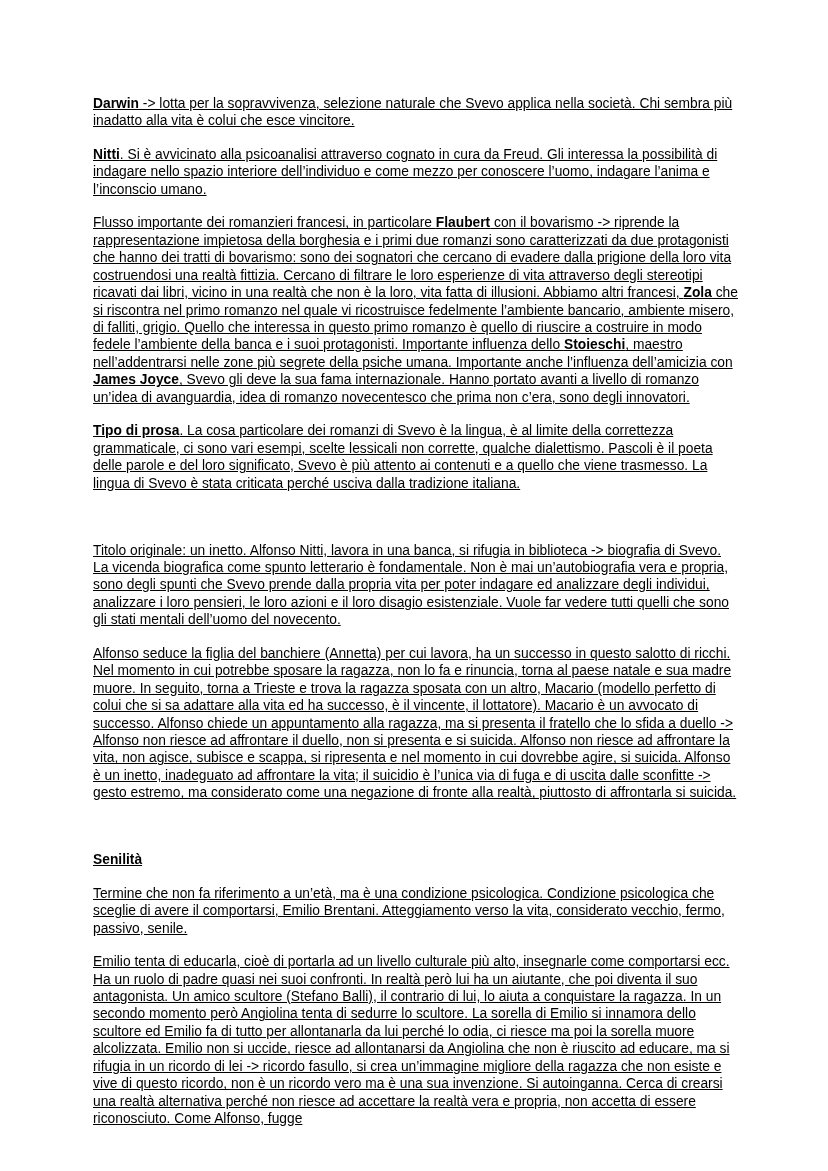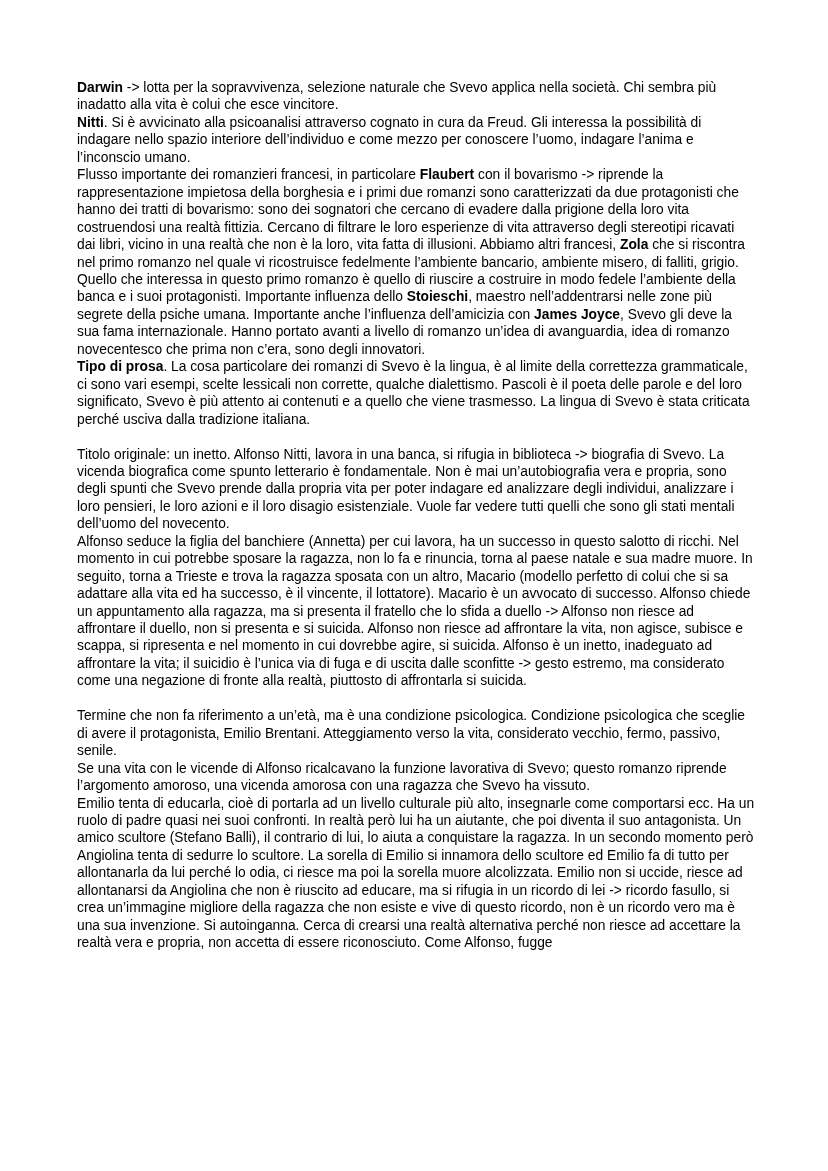--- a/index.html
+++ b/index.html
@@ -19,22 +19,23 @@
     padding: 79px 72px 40px 77px;
   }
   .doc {
     font-family: "Liberation Sans", "DejaVu Sans", sans-serif;
     font-size: 13.8px;
     line-height: 17.45px;
     color: #000000;
     text-align: left;
   }
   .paragraph, .heading {
-    margin: 0;
+    margin: 16px;
     padding: 0;
+    text-decoration: underline;
   }
   .bold {
     font-weight: 700;
   }
   .spacer {
     height: 17.45px;
   }
 </style>
 </head>
 <body>
@@ -42,17 +43,17 @@
 <div class="page">
   <div class="doc">
       <div class="paragraph"><span class="bold">Darwin</span><span class="regular"> -&gt; lotta per la sopravvivenza, selezione naturale che Svevo applica nella società. Chi sembra più inadatto alla vita è colui che esce vincitore.</span></div>
       <div class="paragraph"><span class="bold">Nitti</span><span class="regular">. Si è avvicinato alla psicoanalisi attraverso cognato in cura da Freud. Gli interessa la possibilità di indagare nello spazio interiore dell’individuo e come mezzo per conoscere l’uomo, indagare l’anima e l’inconscio umano.</span></div>
       <div class="paragraph"><span class="regular">Flusso importante dei romanzieri francesi, in particolare </span><span class="bold">Flaubert</span><span class="regular"> con il bovarismo -&gt; riprende la rappresentazione impietosa della borghesia e i primi due romanzi sono caratterizzati da due protagonisti che hanno dei tratti di bovarismo: sono dei sognatori che cercano di evadere dalla prigione della loro vita costruendosi una realtà fittizia. Cercano di filtrare le loro esperienze di vita attraverso degli stereotipi ricavati dai libri, vicino in una realtà che non è la loro, vita fatta di illusioni. Abbiamo altri francesi, </span><span class="bold">Zola</span><span class="regular"> che si riscontra nel primo romanzo nel quale vi ricostruisce fedelmente l’ambiente bancario, ambiente misero, di falliti, grigio. Quello che interessa in questo primo romanzo è quello di riuscire a costruire in modo fedele l’ambiente della banca e i suoi protagonisti. Importante influenza dello </span><span class="bold">Stoieschi</span><span class="regular">, maestro nell’addentrarsi nelle zone più segrete della psiche umana. Importante anche l’influenza dell’amicizia con </span><span class="bold">James Joyce</span><span class="regular">, Svevo gli deve la sua fama internazionale. Hanno portato avanti a livello di romanzo un’idea di avanguardia, idea di romanzo novecentesco che prima non c’era, sono degli innovatori.</span></div>
       <div class="paragraph"><span class="bold">Tipo di prosa</span><span class="regular">. La cosa particolare dei romanzi di Svevo è la lingua, è al limite della correttezza grammaticale, ci sono vari esempi, scelte lessicali non corrette, qualche dialettismo. Pascoli è il poeta delle parole e del loro significato, Svevo è più attento ai contenuti e a quello che viene trasmesso. La lingua di Svevo è stata criticata perché usciva dalla tradizione italiana.</span></div>
       <div class="spacer"></div>
       <div class="paragraph"><span class="regular">Titolo originale: un inetto. Alfonso Nitti, lavora in una banca, si rifugia in biblioteca -&gt; biografia di Svevo. La vicenda biografica come spunto letterario è fondamentale. Non è mai un’autobiografia vera e propria, sono degli spunti che Svevo prende dalla propria vita per poter indagare ed analizzare degli individui, analizzare i loro pensieri, le loro azioni e il loro disagio esistenziale. Vuole far vedere tutti quelli che sono gli stati mentali dell’uomo del novecento.</span></div>
       <div class="paragraph"><span class="regular">Alfonso seduce la figlia del banchiere (Annetta) per cui lavora, ha un successo in questo salotto di ricchi. Nel momento in cui potrebbe sposare la ragazza, non lo fa e rinuncia, torna al paese natale e sua madre muore. In seguito, torna a Trieste e trova la ragazza sposata con un altro, Macario (modello perfetto di colui che si sa adattare alla vita ed ha successo, è il vincente, il lottatore). Macario è un avvocato di successo. Alfonso chiede un appuntamento alla ragazza, ma si presenta il fratello che lo sfida a duello -&gt; Alfonso non riesce ad affrontare il duello, non si presenta e si suicida. Alfonso non riesce ad affrontare la vita, non agisce, subisce e scappa, si ripresenta e nel momento in cui dovrebbe agire, si suicida. Alfonso è un inetto, inadeguato ad affrontare la vita; il suicidio è l’unica via di fuga e di uscita dalle sconfitte -&gt; gesto estremo, ma considerato come una negazione di fronte alla realtà, piuttosto di affrontarla si suicida.</span></div>
       <div class="spacer"></div>
-      <div class="paragraph"><span class="regular">Termine che non fa riferimento a un’età, ma è una condizione psicologica. Condizione psicologica che sceglie di avere il protagonista, Emilio Brentani. Atteggiamento verso la vita, considerato vecchio, fermo, passivo, senile.</span></div>
-      <div class="paragraph"><span class="regular">Se una vita con le vicende di Alfonso ricalcavano la funzione lavorativa di Svevo; questo romanzo riprende l’argomento amoroso, una vicenda amorosa con una ragazza che Svevo ha vissuto.</span></div>
+      <div class="heading"><span class="bold">Senilità</span></div>
+      <div class="paragraph"><span class="regular">Termine che non fa riferimento a un’età, ma è una condizione psicologica. Condizione psicologica che sceglie di avere il comportarsi, Emilio Brentani. Atteggiamento verso la vita, considerato vecchio, fermo, passivo, senile.</span></div>
       <div class="paragraph"><span class="regular">Emilio tenta di educarla, cioè di portarla ad un livello culturale più alto, insegnarle come comportarsi ecc. Ha un ruolo di padre quasi nei suoi confronti. In realtà però lui ha un aiutante, che poi diventa il suo antagonista. Un amico scultore (Stefano Balli), il contrario di lui, lo aiuta a conquistare la ragazza. In un secondo momento però Angiolina tenta di sedurre lo scultore. La sorella di Emilio si innamora dello scultore ed Emilio fa di tutto per allontanarla da lui perché lo odia, ci riesce ma poi la sorella muore alcolizzata. Emilio non si uccide, riesce ad allontanarsi da Angiolina che non è riuscito ad educare, ma si rifugia in un ricordo di lei -&gt; ricordo fasullo, si crea un’immagine migliore della ragazza che non esiste e vive di questo ricordo, non è un ricordo vero ma è una sua invenzione. Si autoinganna. Cerca di crearsi una realtà alternativa perché non riesce ad accettare la realtà vera e propria, non accetta di essere riconosciuto. Come Alfonso, fugge</span></div>
     </div>
 </div>
 
 </body></html>

